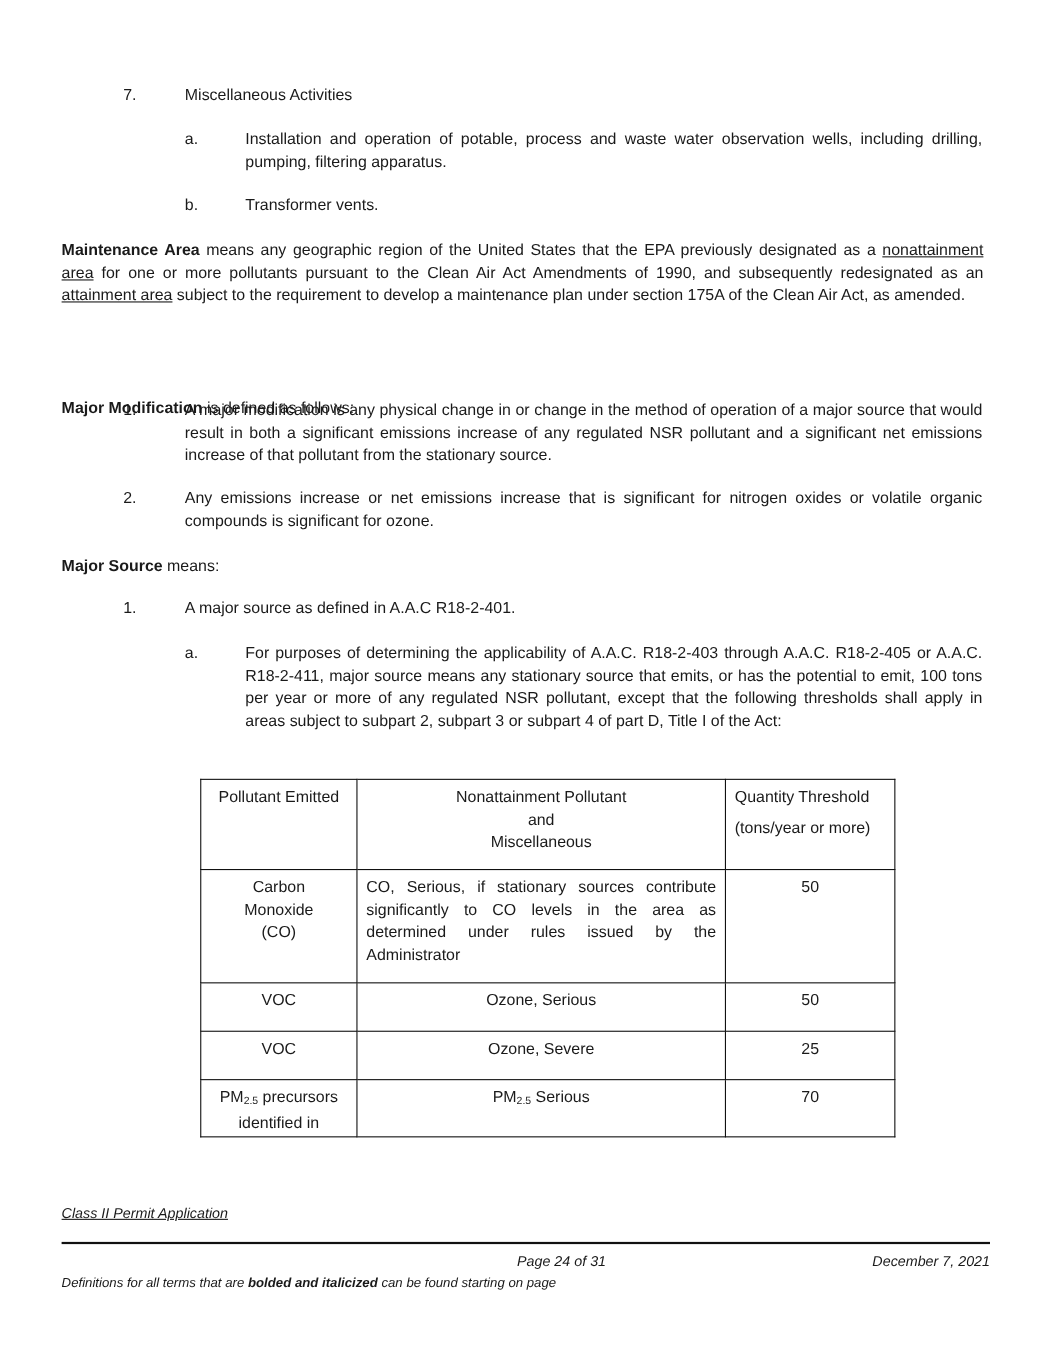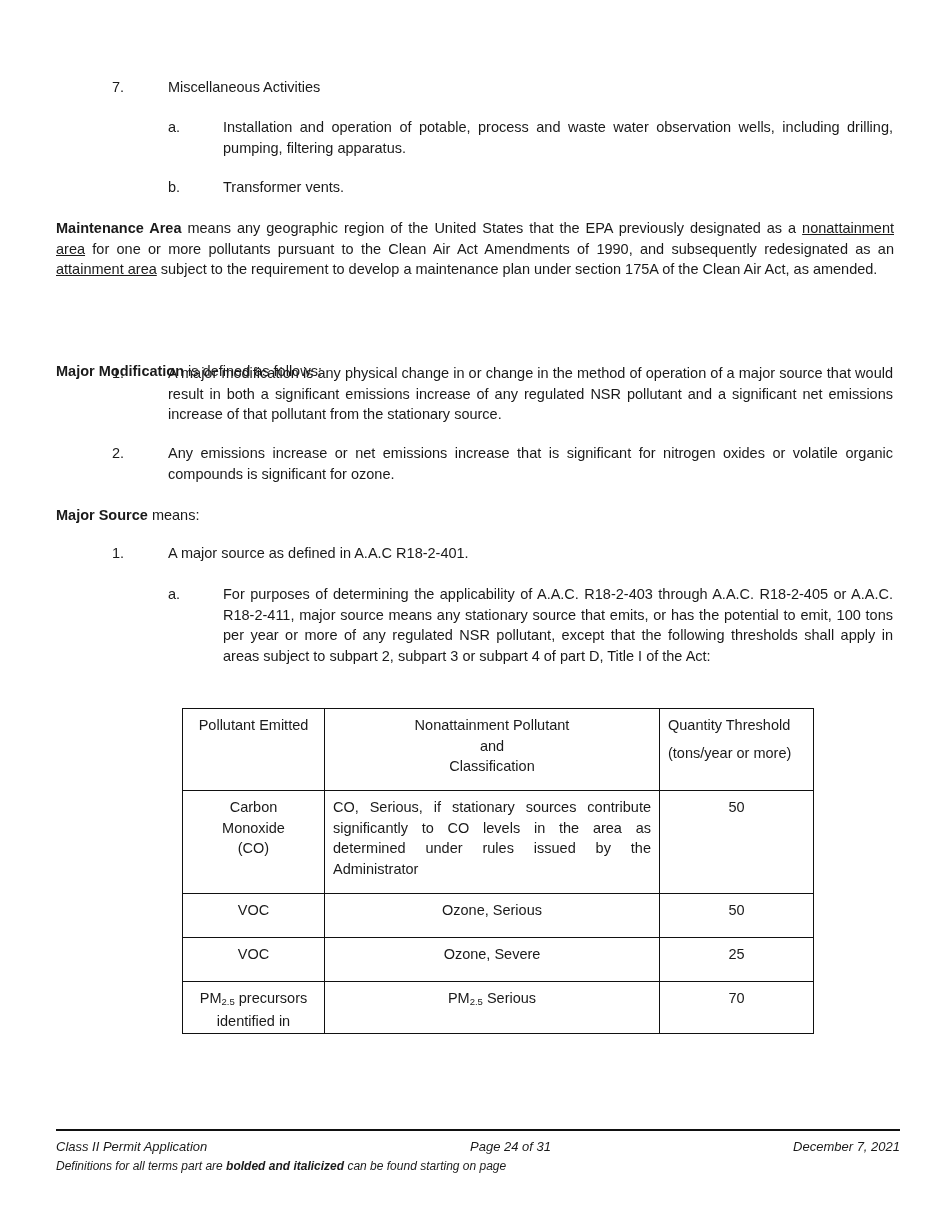--- a/index.html
+++ b/index.html
@@ -55,21 +55,21 @@
 <div class="num" style="left:168px; top:584px;">a.</div>
 <div class="just" style="left:223px; top:584px; width:670px;">For purposes of determining the applicability of A.A.C. R18-2-403 through A.A.C. R18-2-405 or A.A.C. R18-2-411, major source means any stationary source that emits, or has the potential to emit, 100 tons per year or more of any regulated NSR pollutant, except that the following thresholds shall apply in areas subject to subpart 2, subpart 3 or subpart 4 of part D, Title I of the Act:</div>
 
 <table class="thr">
   <tbody>
       <tr style="height:82px;">
     <td style="width:125px;" class="c">Pollutant Emitted</td>
     <td style="width:318px;" class="c">
       <div>Nonattainment Pollutant</div>
       <div>and</div>
-      <div>Classification</div>
+      <div>Miscellaneous</div>
     </td>
     <td style="width:137px;margin-top:20px;">
       <div>Quantity Threshold</div>
       <div style="margin-top:7px;">(tons/year or more)</div>
     </td>
   </tr>
   <tr style="height:103px;">
     <td class="c">
       <div>Carbon</div>
       <div>Monoxide</div>
@@ -93,18 +93,18 @@
       <div><span>PM</span><sub class="s">2.5</sub><span> precursors</span></div>
       <div>identified in</div>
     </td>
     <td class="c"><span>PM</span><sub class="s">2.5</sub><span> Serious</span></td>
     <td class="c">70</td>
   </tr>
 </tbody>
   </table>
 
 <div class="footer-rule"></div>
-<div class="foot" style="left:56px; top:1138px;">Class II Permit Application</div>
+<div class="foot" style="left:56px; top:1094px;text-decoration:underline;">Class II Permit Application</div>
 <div class="foot" style="left:470px; top:1138px;">Page 24 of 31</div>
 <div class="foot" style="right:50px; top:1138px;">December 7, 2021</div>
 <div class="foot" style="left:56px; top:1157px; font-size:12px;">
-  <span>Definitions for all terms part are </span><b>bolded and italicized</b><span> can be found starting on page</span>
+  <span>Definitions for all terms that are </span><b>bolded and italicized</b><span> can be found starting on page</span>
 </div>
 
 </body></html>

